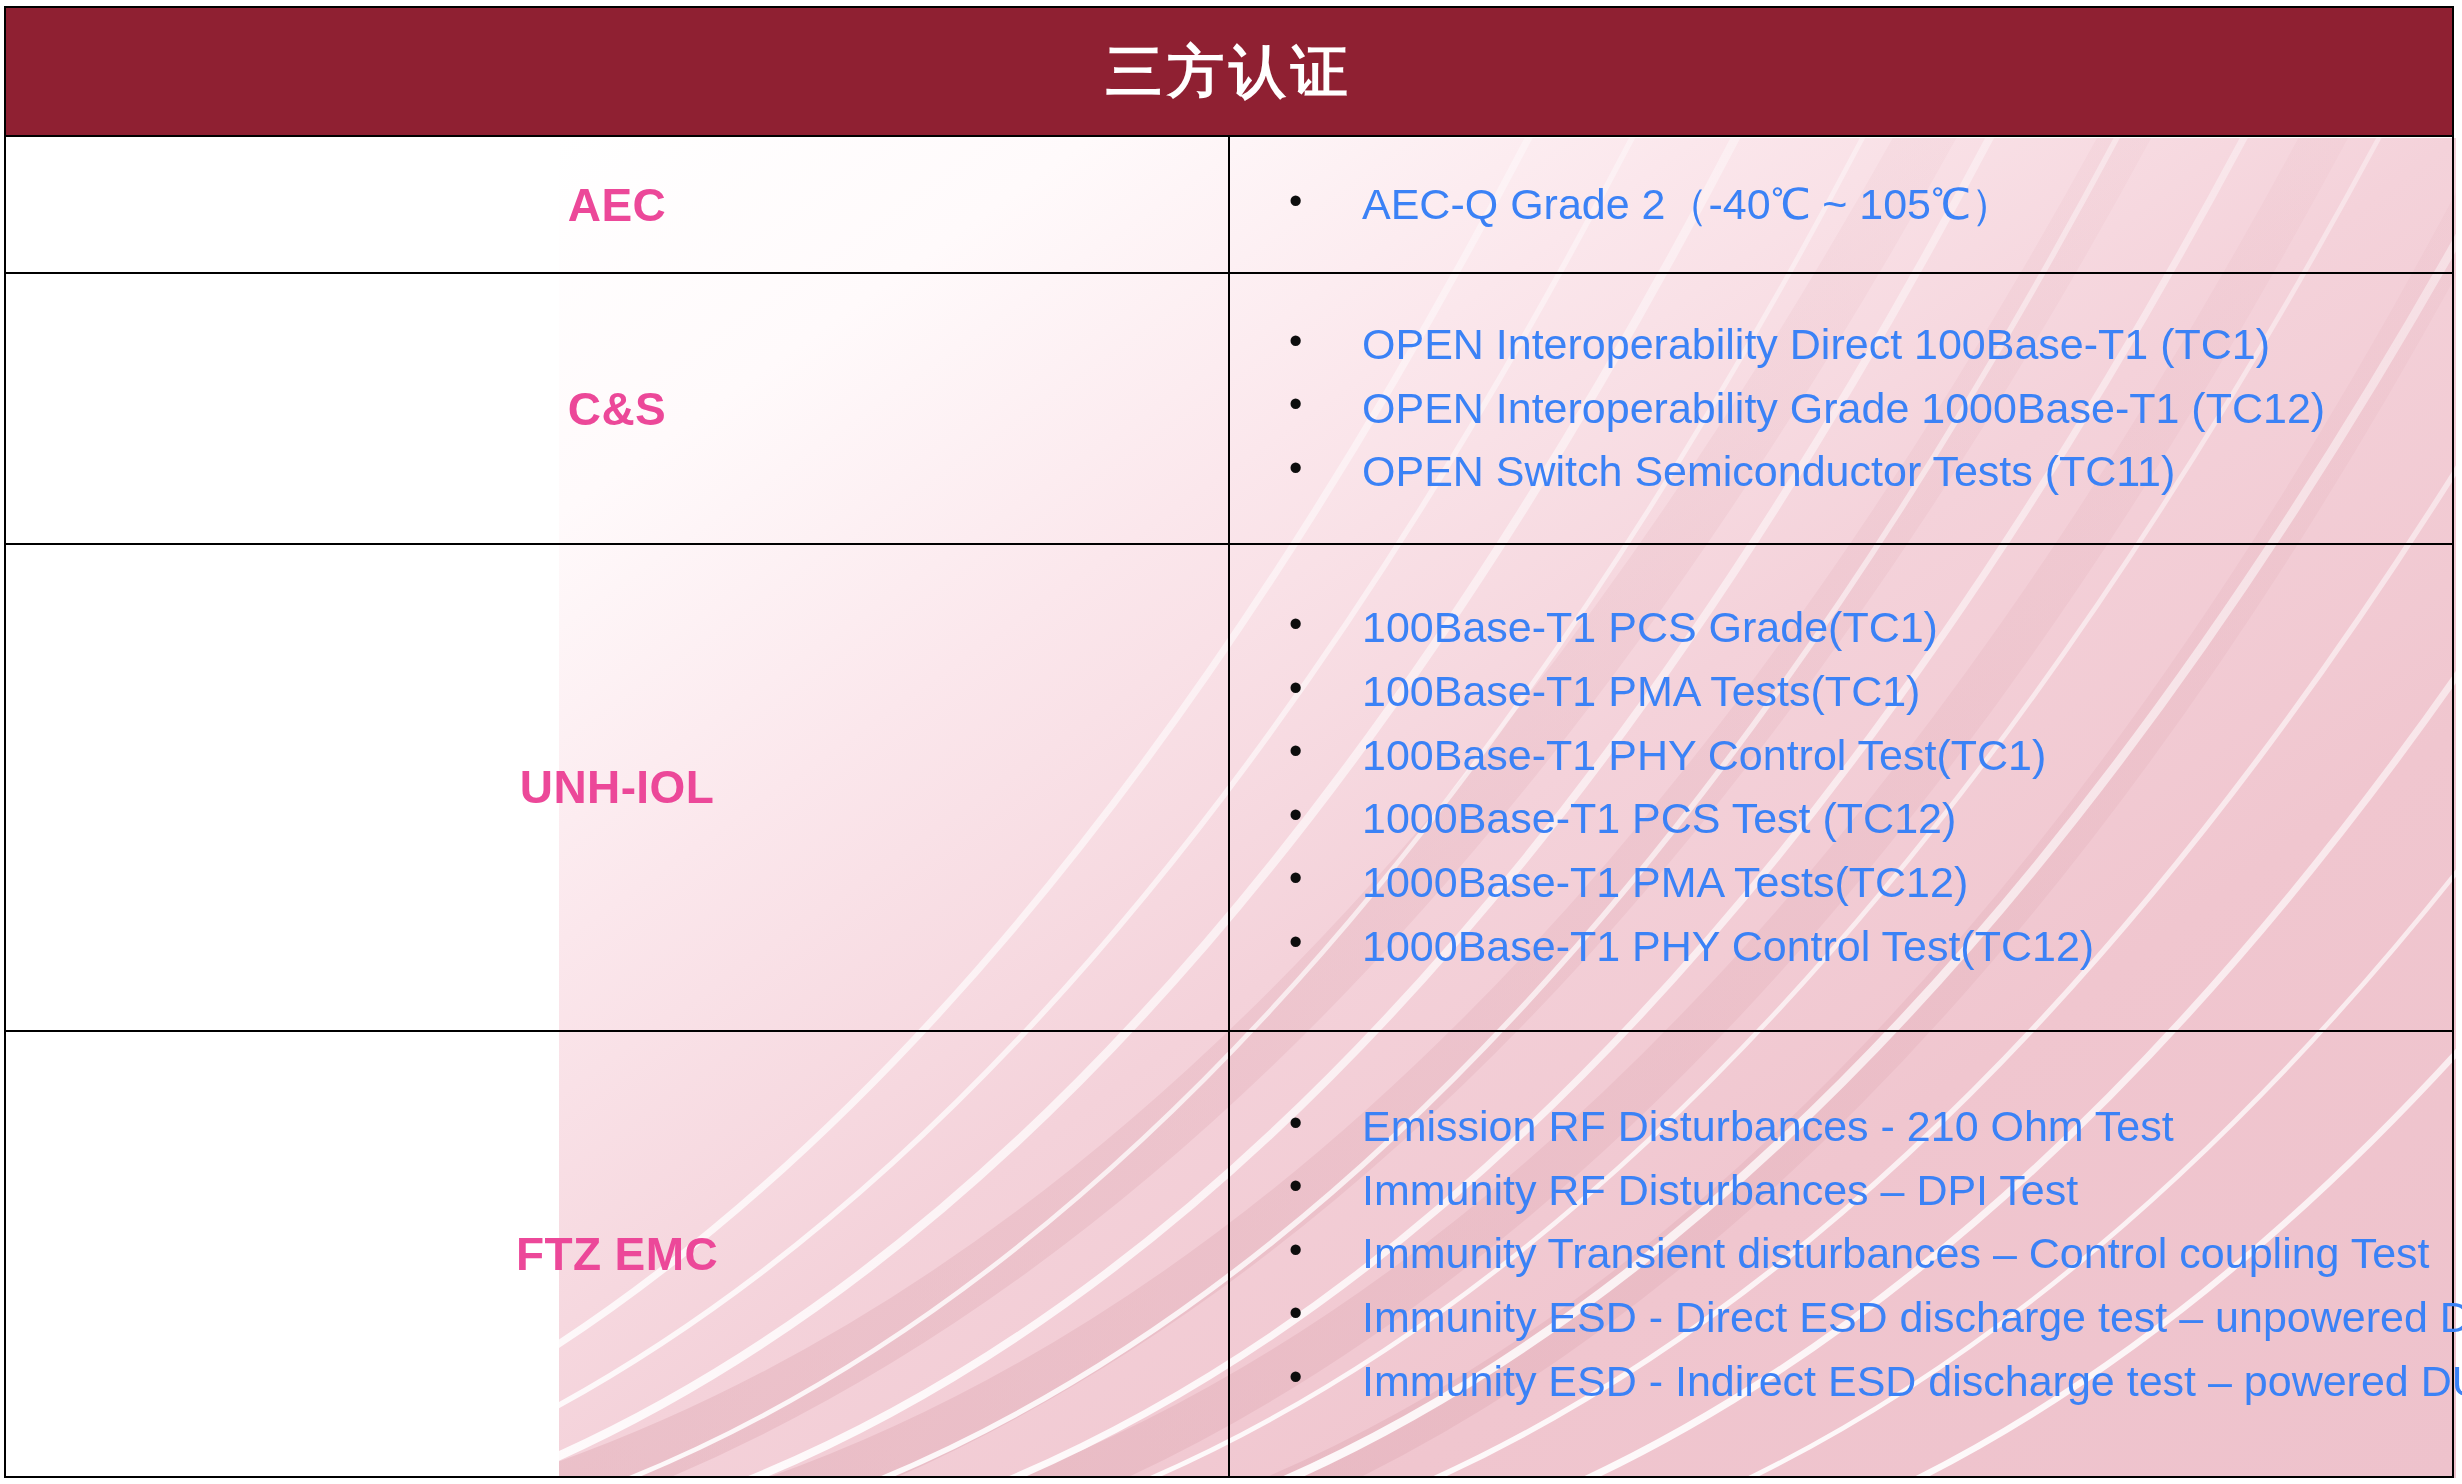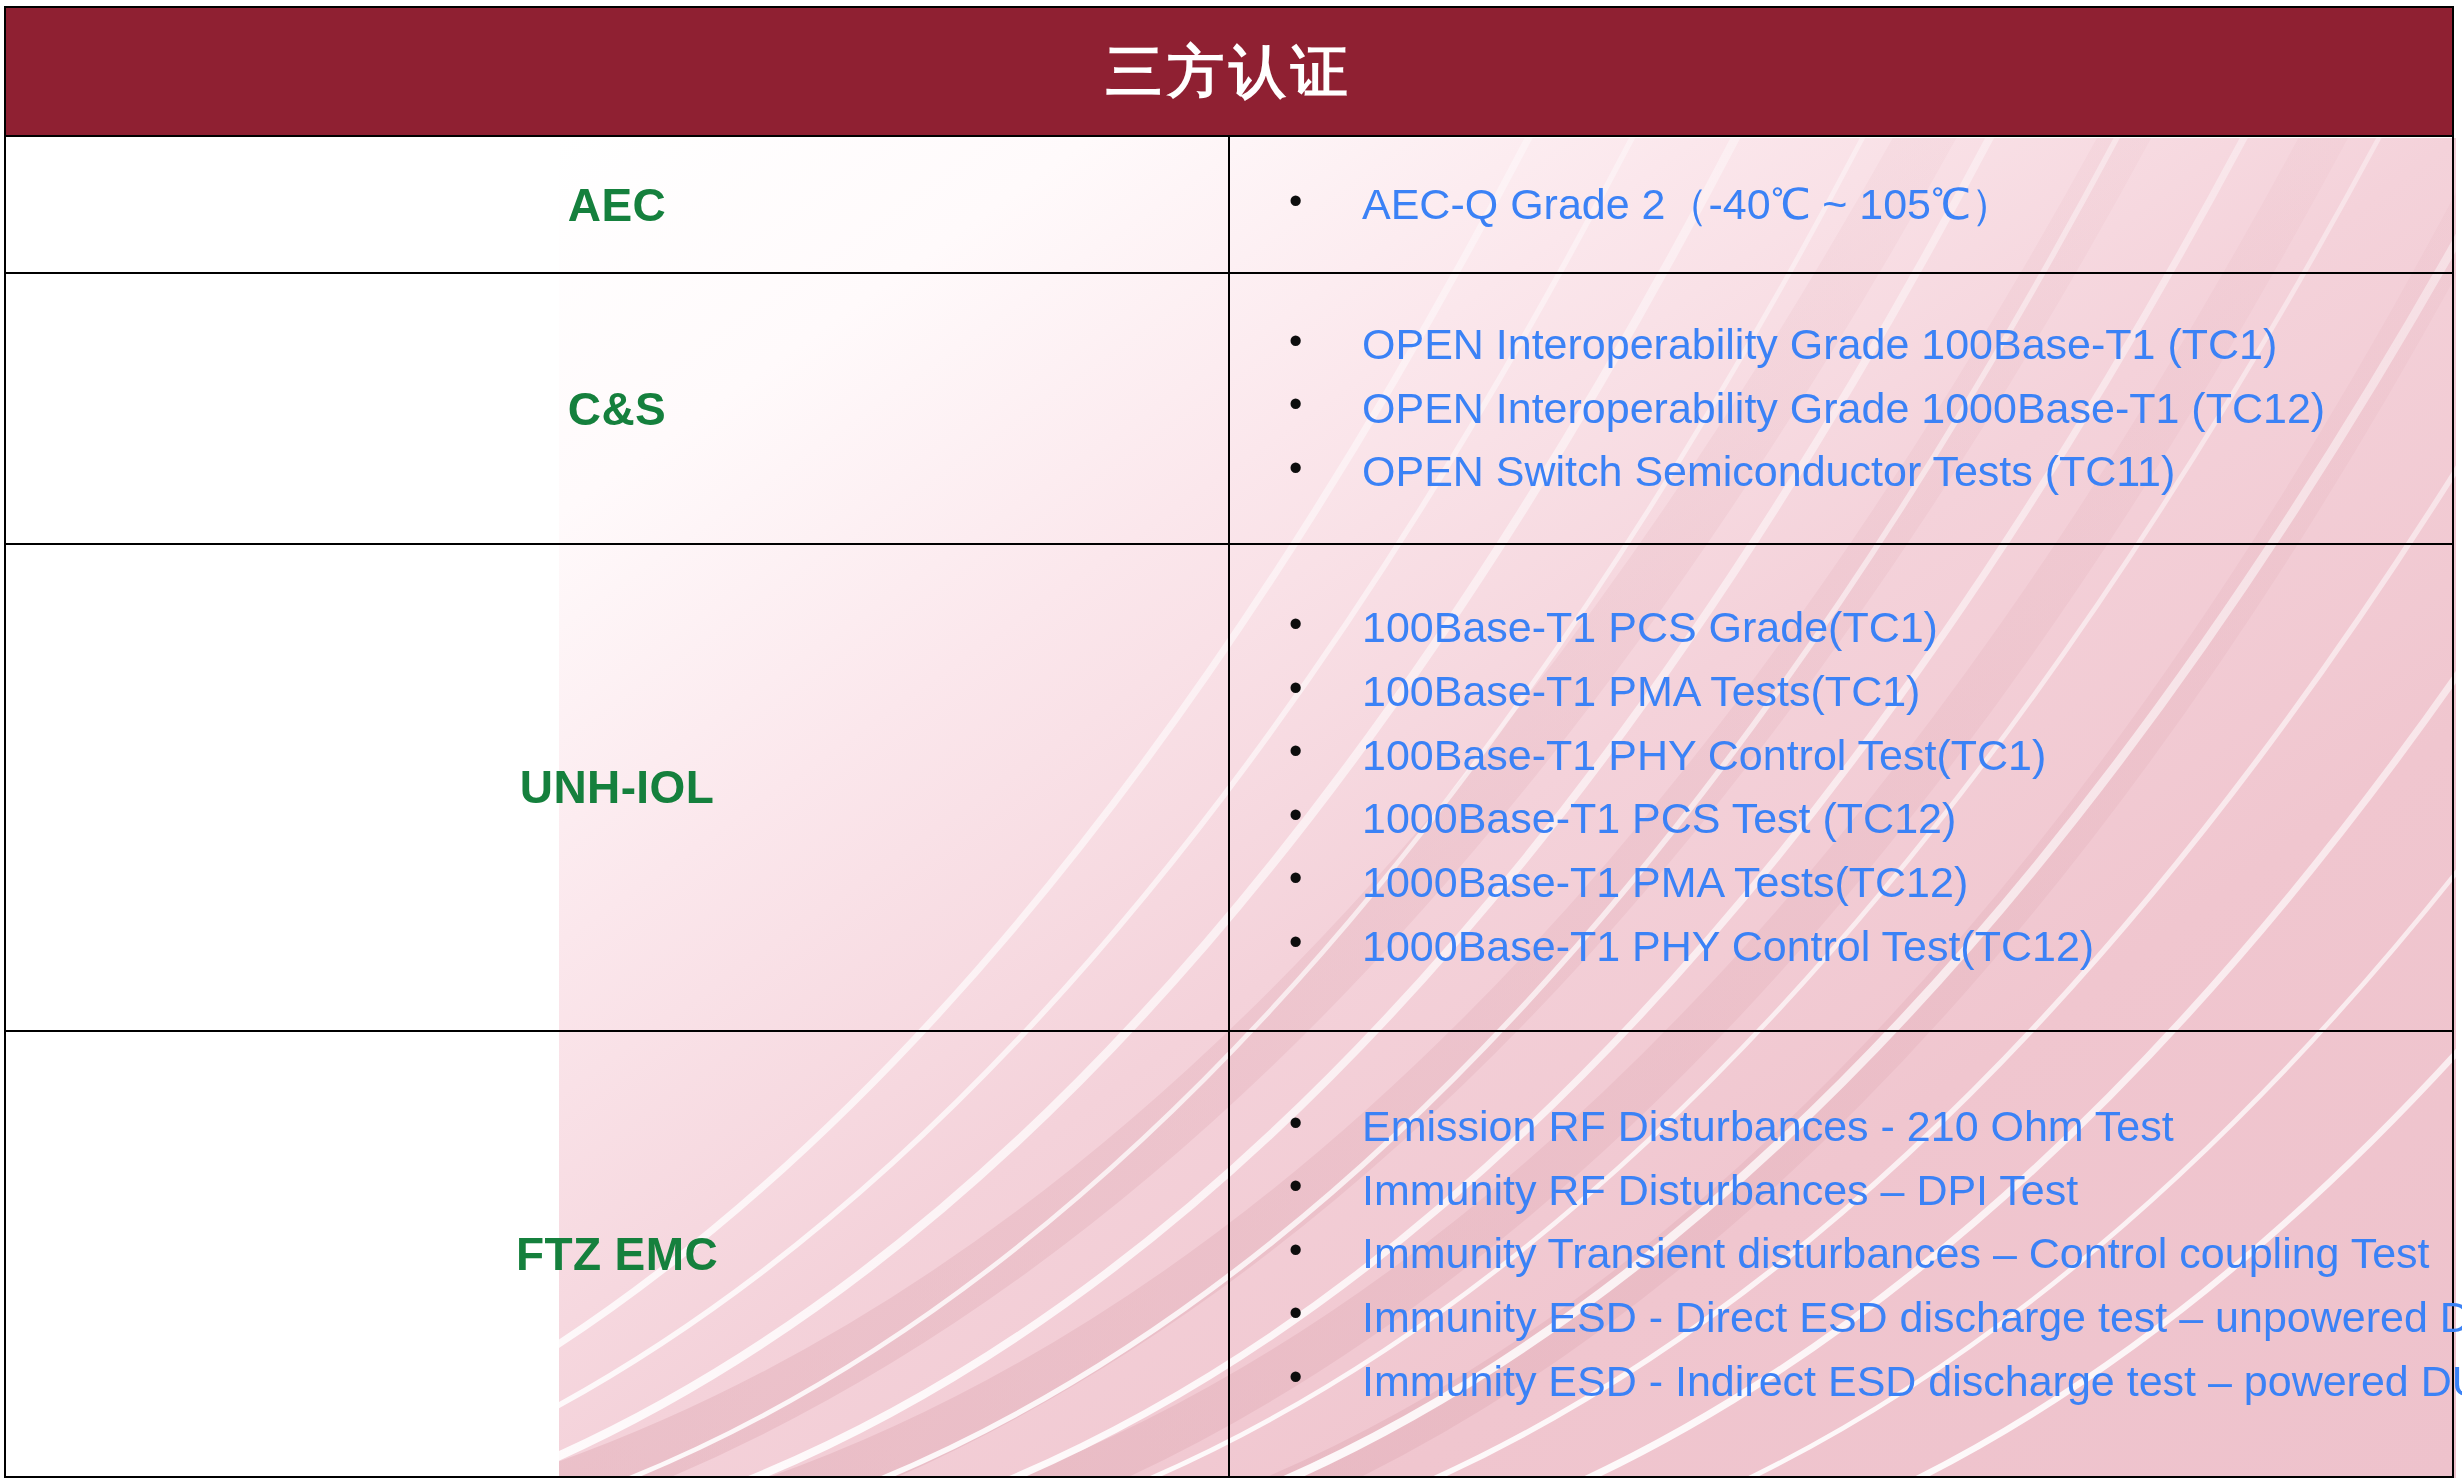--- a/index.html
+++ b/index.html
@@ -76,21 +76,21 @@
 
   .label-cell {
     width: 557px;
     text-align: center;
     vertical-align: middle;
     background: transparent;
   }
   .label-text {
     font-size: 46px;
     font-weight: bold;
-    color: #15803d;
+    color: #ec4899;
     letter-spacing: 0.4px;
   }
 
   .content-cell {
     background: transparent;
     padding: 0 0 0 0;
     vertical-align: middle;
   }
 
   ul.bullets {
@@ -199,21 +199,21 @@
           </ul>
         </td>
       </tr>
 
       <tr class="row-cs">
         <td class="label-cell">
           <span class="label-text">C&amp;S</span>
         </td>
         <td class="content-cell">
           <ul class="bullets">
-            <li>OPEN Interoperability Grade 100Base-T1 (TC1)</li>
+            <li>OPEN Interoperability Direct 100Base-T1 (TC1)</li>
             <li>OPEN Interoperability Grade 1000Base-T1 (TC12)</li>
             <li>OPEN Switch Semiconductor Tests (TC11)</li>
           </ul>
         </td>
       </tr>
 
       <tr class="row-unh">
         <td class="label-cell">
           <span class="label-text">UNH-IOL</span>
         </td>

